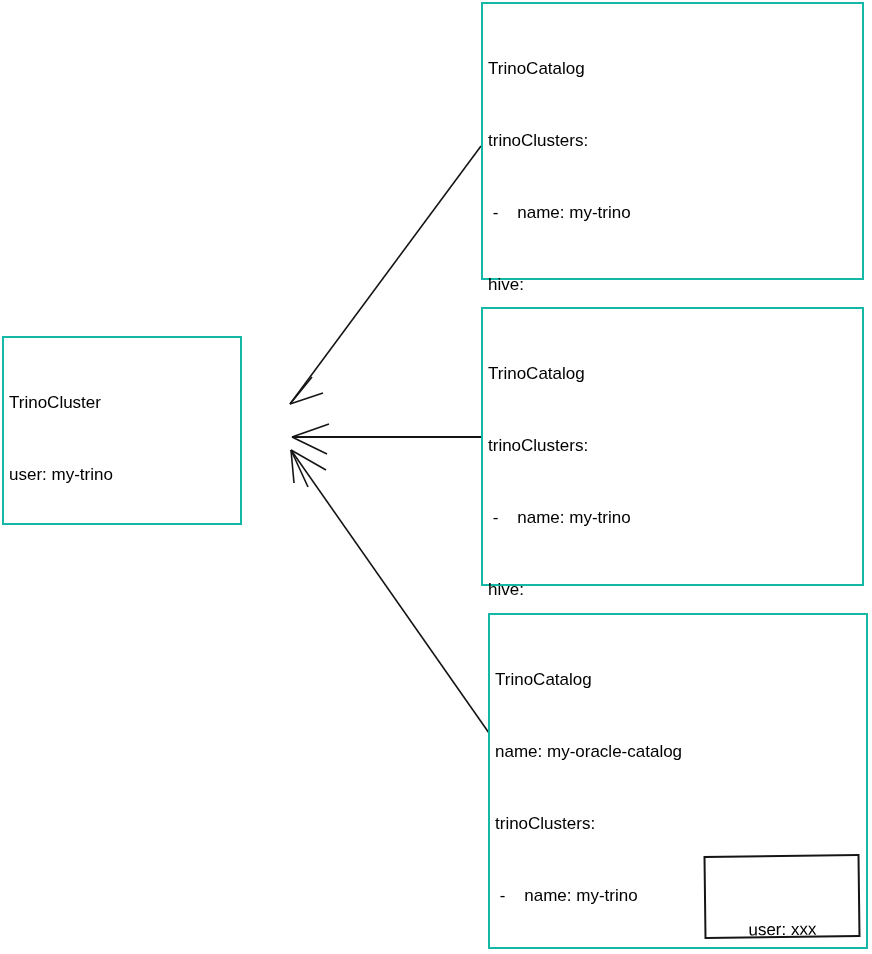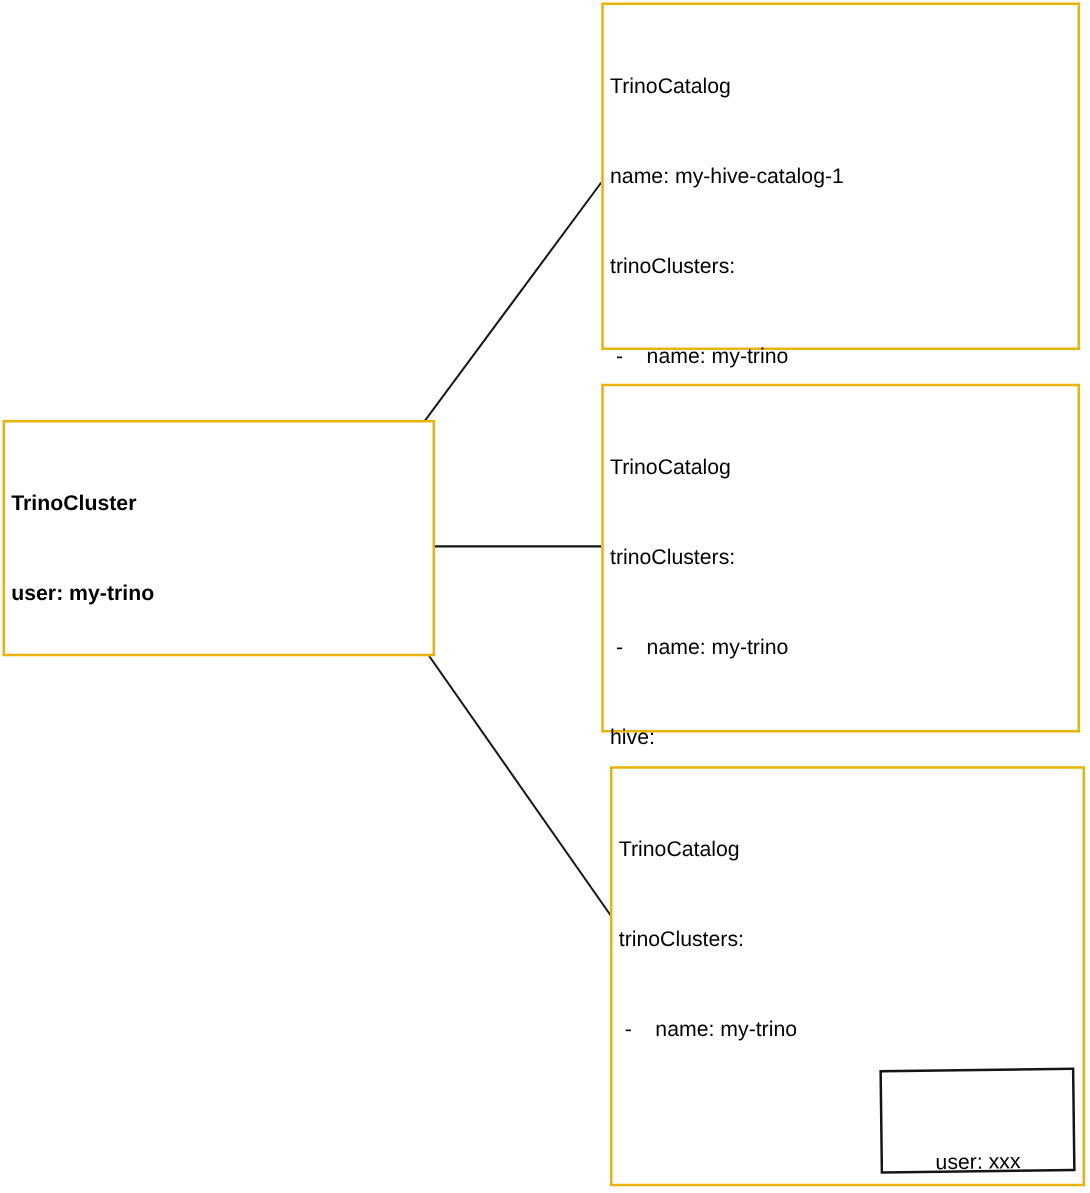--- a/index.html
+++ b/index.html
@@ -12,44 +12,43 @@
     width: 872px;
     height: 954px;
     background: #ffffff;
     font-family: "Liberation Sans", sans-serif;
     overflow: hidden;
   }
   .node {
     position: absolute;
     box-sizing: border-box;
     background: #ffffff;
-    border: 2px solid #eab308;
+    border: 2px solid #14b8a6;
   }
   .node-text {
     position: absolute;
     left: 5px;
     top: 5px;
     font-size: 17px;
     line-height: 24px;
     color: #000000;
     white-space: pre;
     letter-spacing: 0px;
   }
   .node-line {
     white-space: pre;
     font-size: 17px;
     line-height: 24px;
   }
   
   #cluster-node {
     left: 2px;
     top: 336px;
-    width: 346px;
+    width: 240px;
     height: 189px;
-    font-weight: bold;
   }
   
   #catalog-node-0 {
     left: 481px;
     top: 2px;
     width: 383px;
     height: 278px;
   }
   #catalog-node-1 {
     left: 481px;
@@ -133,21 +132,20 @@
   <div class="node" id="cluster-node">
     <div class="node-text">
       <div class="node-line">TrinoCluster</div>
       <div class="node-line">user: my-trino</div>
     </div>
   </div>
 
   <div class="node" id="catalog-node-0">
     <div class="node-text">
       <div class="node-line">TrinoCatalog</div>
-      <div class="node-line">name: my-hive-catalog-1</div>
       <div class="node-line">trinoClusters:</div>
       <div class="node-line"> -    name: my-trino</div>
       <div class="node-line">hive:</div>
       <div class="node-line">   s3: # S3ConnnectionSpec</div>
       <div class="node-line">      inline:</div>
       <div class="node-line">         host: minio</div>
       <div class="node-line">   metastore: # whatever</div>
     </div>
   </div>
 
@@ -159,20 +157,21 @@
       <div class="node-line">hive:</div>
       <div class="node-line">   hdfs:</div>
       <div class="node-line">      # TBD</div>
       <div class="node-line">   metastore: # whatever</div>
     </div>
   </div>
 
   <div class="node" id="catalog-node-2">
     <div class="node-text">
       <div class="node-line">TrinoCatalog</div>
+      <div class="node-line">name: my-oracle-catalog</div>
       <div class="node-line">trinoClusters:</div>
       <div class="node-line"> -    name: my-trino</div>
       
       
       
     </div>
 
     <div class="node" id="secret-node">
       <div class="secret-text">
         <div class="node-line">user: xxx</div>

